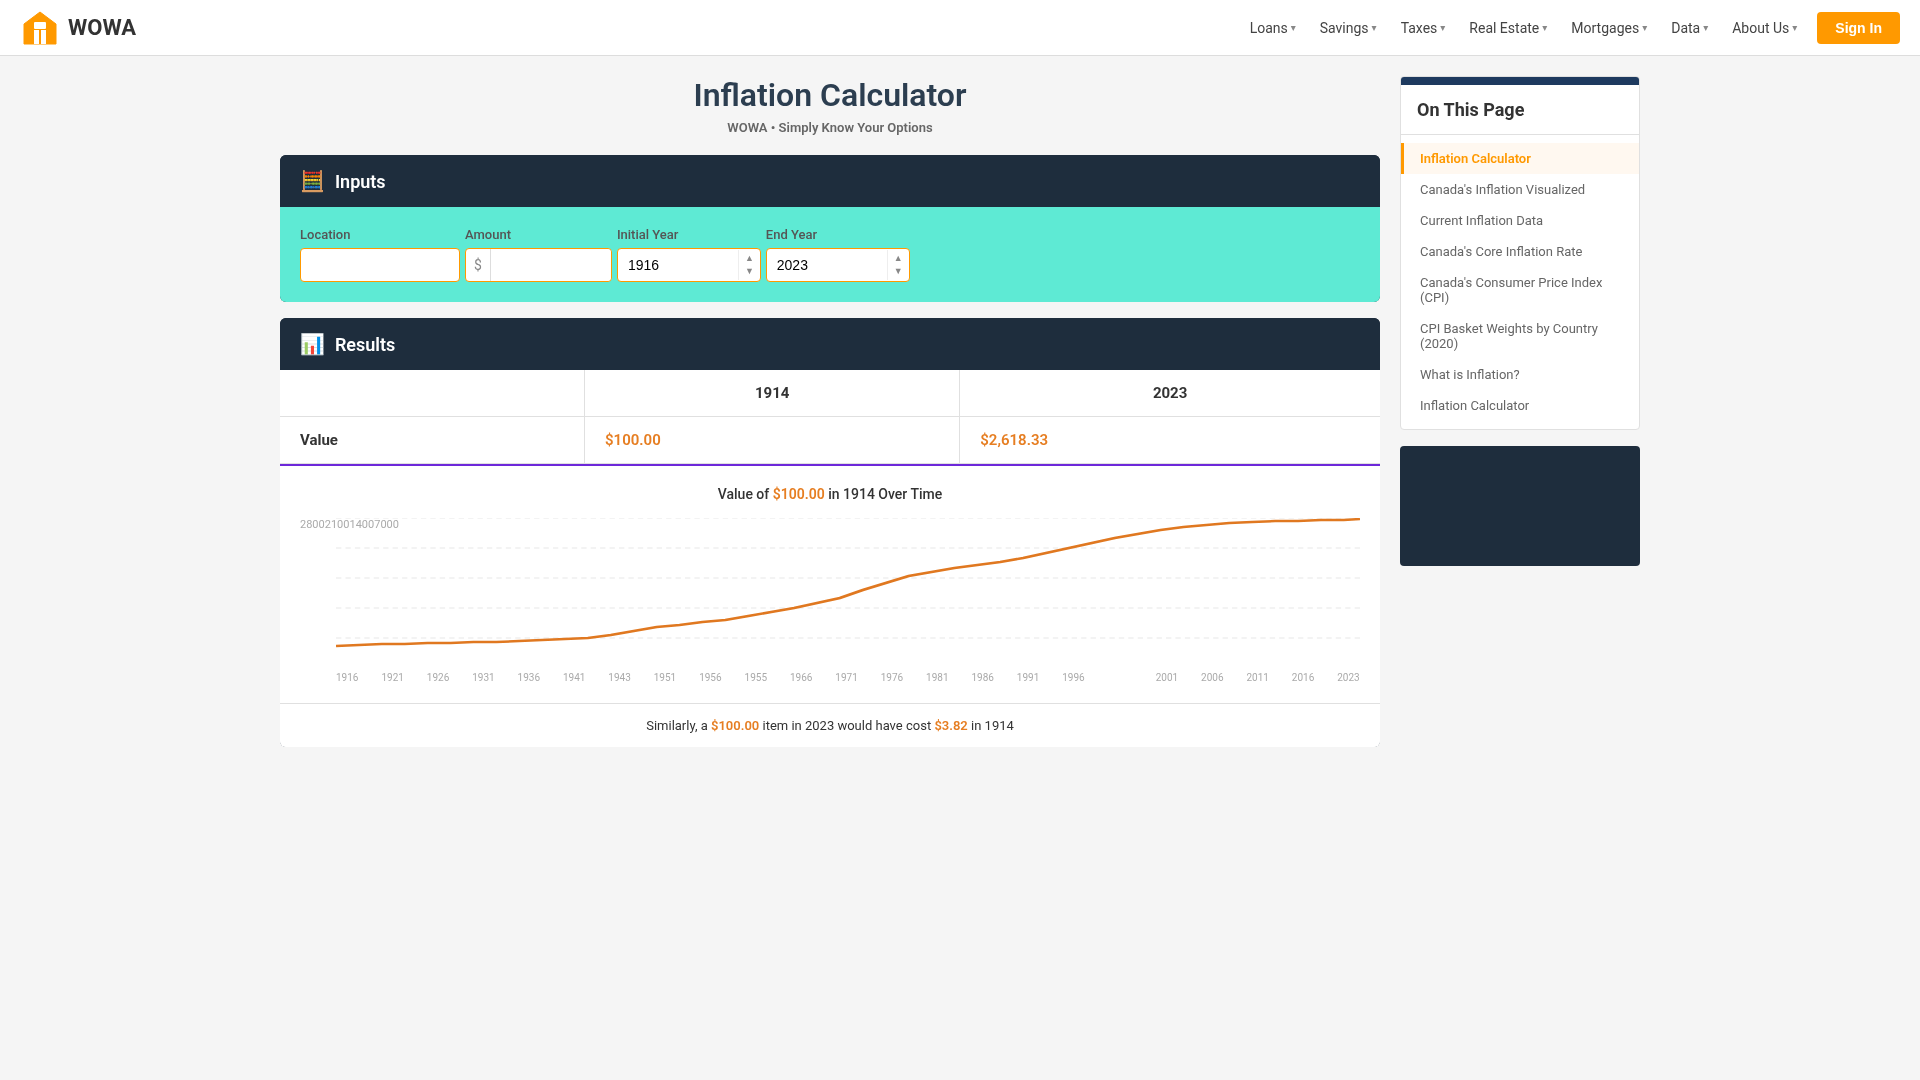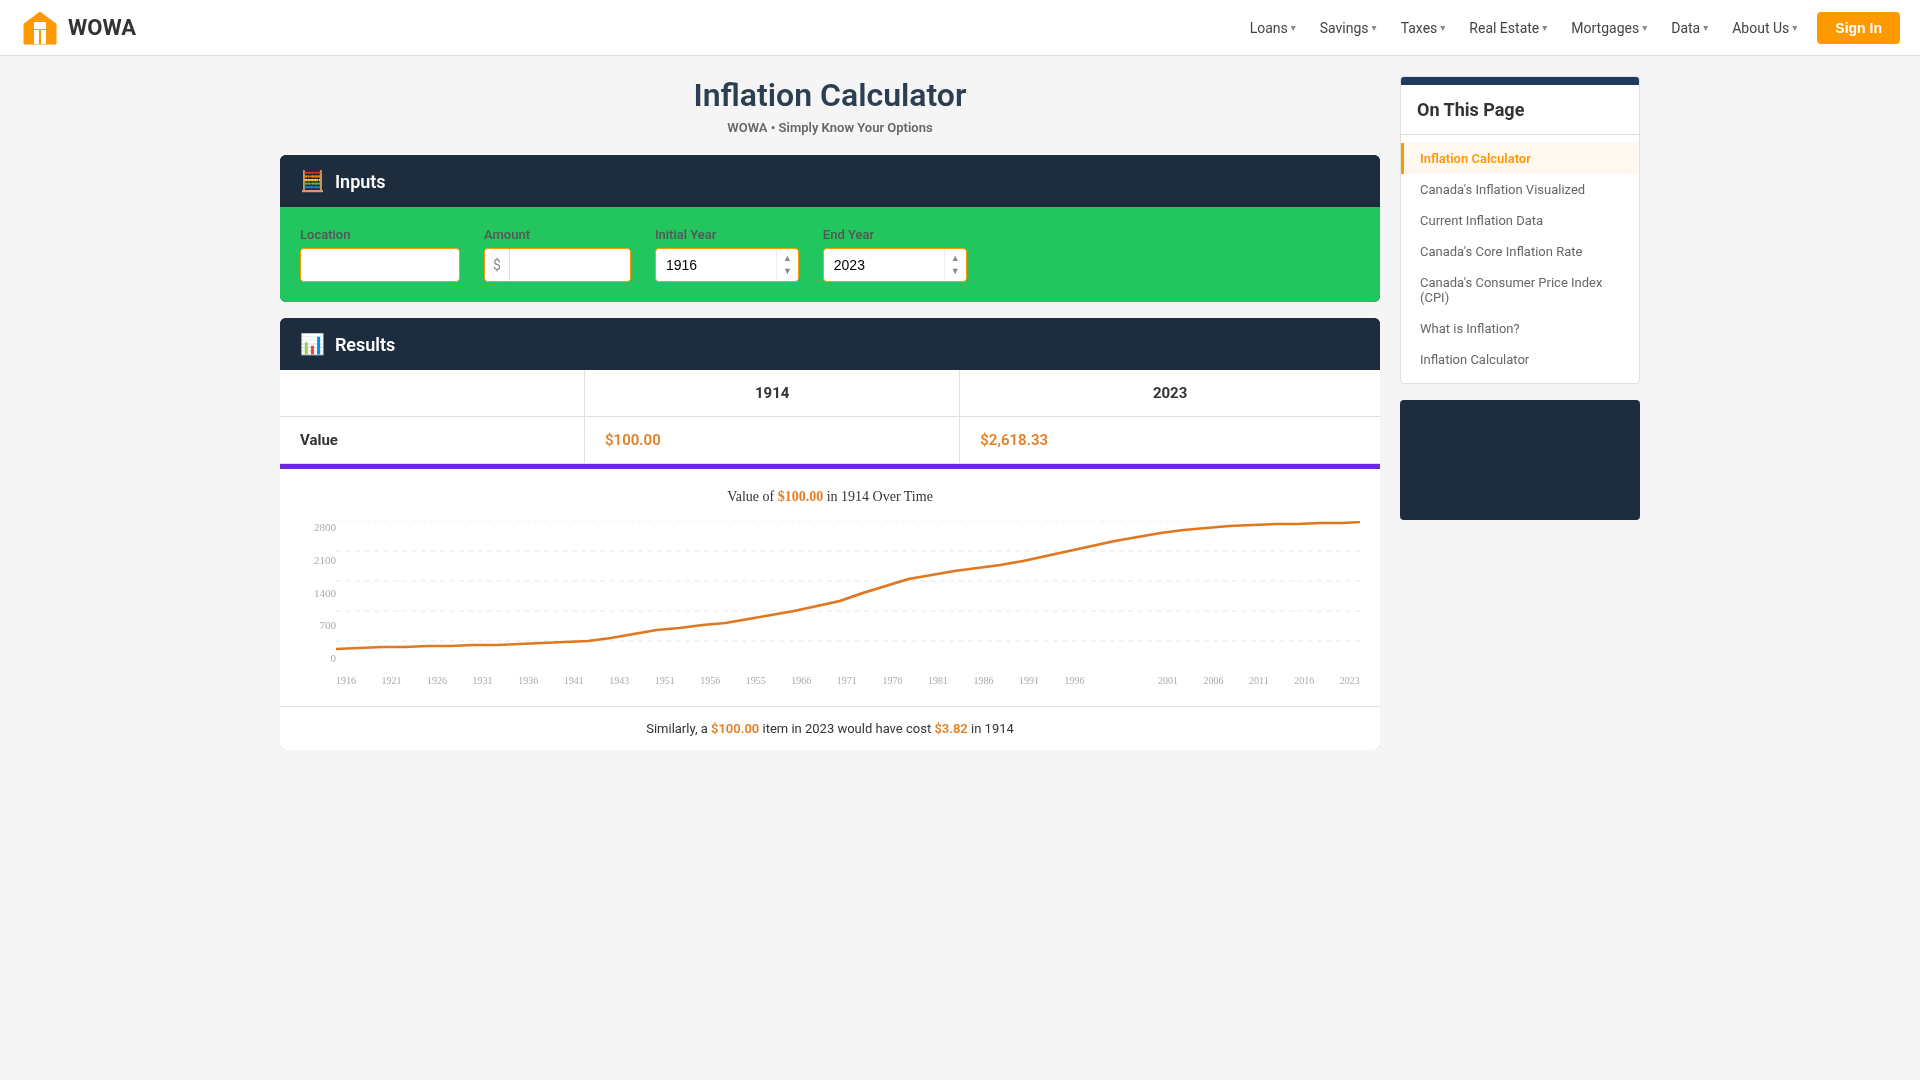--- a/index.html
+++ b/index.html
@@ -28,21 +28,21 @@
     .page-title-section { text-align: center; margin-bottom: 20px; }
     .page-title { font-size: 32px; font-weight: 600; color: #2c3e50; margin-bottom: 6px; }
     .page-subtitle { font-size: 13px; color: #666; }
     .page-tagline { font-size: 13px; color: #666; font-weight: 600; }
 
     
     .section-header { background: #1e2d3d; color: #fff; padding: 14px 20px; display: flex; align-items: center; gap: 10px; border-radius: 4px 4px 0 0; font-size: 18px; font-weight: 600; }
 
     
     .inputs-panel { background: #1e2d3d; border-radius: 6px; margin-bottom: 16px; overflow: hidden; }
-    .inputs-body { background: #22c55e; padding: 20px; display: flex; gap: 24px; }
+    .inputs-body { background: #5eead4; padding: 20px; display: flex; gap: 5px; }
     .input-group { display: flex; flex-direction: column; gap: 6px; }
     .input-group label { font-size: 13px; color: #555; font-weight: 500; }
     .input-group input, .input-group select { border: 1.5px solid #f90; border-radius: 4px; padding: 8px 10px; font-size: 14px; outline: none; background: #fff; }
     .input-group input { width: 160px; }
     .input-group .amount-wrap { display: flex; align-items: center; border: 1.5px solid #f90; border-radius: 4px; background: #fff; overflow: hidden; }
     .input-group .amount-wrap span { padding: 8px 8px; color: #888; border-right: 1px solid #ddd; font-size: 14px; }
     .input-group .amount-wrap input { border: none; width: 120px; }
     .year-select { display: flex; align-items: center; border: 1.5px solid #f90; border-radius: 4px; background: #fff; overflow: hidden; }
     .year-select select { border: none; padding: 8px 10px; font-size: 14px; outline: none; background: transparent; width: 120px; appearance: none; }
     .year-arrows { display: flex; flex-direction: column; padding: 2px 6px; border-left: 1px solid #eee; cursor: pointer; }
@@ -56,21 +56,21 @@
     .results-table { width: 100%; border-collapse: collapse; background: #fff; }
     .results-table th { padding: 14px 20px; font-size: 15px; font-weight: 700; border-bottom: 1px solid #e0e0e0; border-left: 1px solid #e0e0e0; text-align: center; }
     .results-table th:first-child { border-left: none; }
     .results-table td { padding: 14px 20px; font-size: 15px; border-bottom: 1px solid #e0e0e0; border-left: 1px solid #e0e0e0; text-align: left; }
     .results-table td:first-child { font-weight: 700; border-left: none; }
     .orange-val { color: #e67e22; font-weight: 600; }
     .avg-row { padding: 14px 20px; font-size: 14px; font-weight: 600; color: #333; background: #fff; border-top: 1px solid #e0e0e0; text-align: center; }
     .avg-row .highlight { color: #e67e22; }
 
     
-    .chart-section { background: #fff; margin: 0; padding: 20px; border-top: 5px solid #6d28d9; font-family: Liberation Serif, serif; }
+    .chart-section { background: #fff; margin: 0; padding: 20px; border-top: 2px solid #6d28d9; }
     .chart-title { text-align: center; font-size: 14px; font-weight: 500; margin-bottom: 16px; color: #333; }
     .chart-title .hl { color: #e67e22; font-weight: 600; }
 
     
     .cumulative-section { padding: 14px 20px; background: #fff; border-top: 1px solid #e0e0e0; }
     .cumulative-row { font-size: 14px; font-weight: 600; color: #333; text-align: center; margin-bottom: 10px; }
     .cumulative-detail { font-size: 13px; color: #333; text-align: center; }
     .cumulative-detail .hl { color: #e67e22; font-weight: 600; }
 
     
@@ -192,21 +192,21 @@
           </tbody>
         </table>
 
 
         <div class="chart-section">
           <div class="chart-title">
             <span>Value of </span><span class="hl">$100.00</span><span> in 1914 Over Time</span>
           </div>
           <div style="display:flex; gap:0;">
 
-            <div style="display:flex; flex-direction:column; justify-content:space-between; padding-bottom:22px; width:36px; text-align:right;">
+            <div style="display:flex; justify-content:space-between; padding-bottom:22px; width:36px; text-align:right;">
               <span style="font-size:11px;color:#aaa;">2800</span>
               <span style="font-size:11px;color:#aaa;">2100</span>
               <span style="font-size:11px;color:#aaa;">1400</span>
               <span style="font-size:11px;color:#aaa;">700</span>
               <span style="font-size:11px;color:#aaa;">0</span>
             </div>
 
             <div style="flex:1; position:relative;">
               <svg viewBox="0 0 760 150" preserveAspectRatio="none" style="width:100%;height:150px;display:block;">
 
@@ -310,19 +310,20 @@
       <div class="sidebar-header"></div>
       <div class="sidebar-title-bar">
         <div class="sidebar-title">On This Page</div>
       </div>
       <div class="sidebar-links">
         <a class="sidebar-link active">Inflation Calculator</a>
         <a class="sidebar-link">Canada's Inflation Visualized</a>
         <a class="sidebar-link">Current Inflation Data</a>
         <a class="sidebar-link">Canada's Core Inflation Rate</a>
         <a class="sidebar-link">Canada's Consumer Price Index (CPI)</a>
+        <a class="sidebar-link">CPI Basket Weights by Country (2020)</a>
         <a class="sidebar-link">What is Inflation?</a>
         <a class="sidebar-link">Inflation Calculator</a>
       </div>
     </div>
     <div class="sidebar-ad"></div>
   </aside>
 </div>
 
 </body></html>

